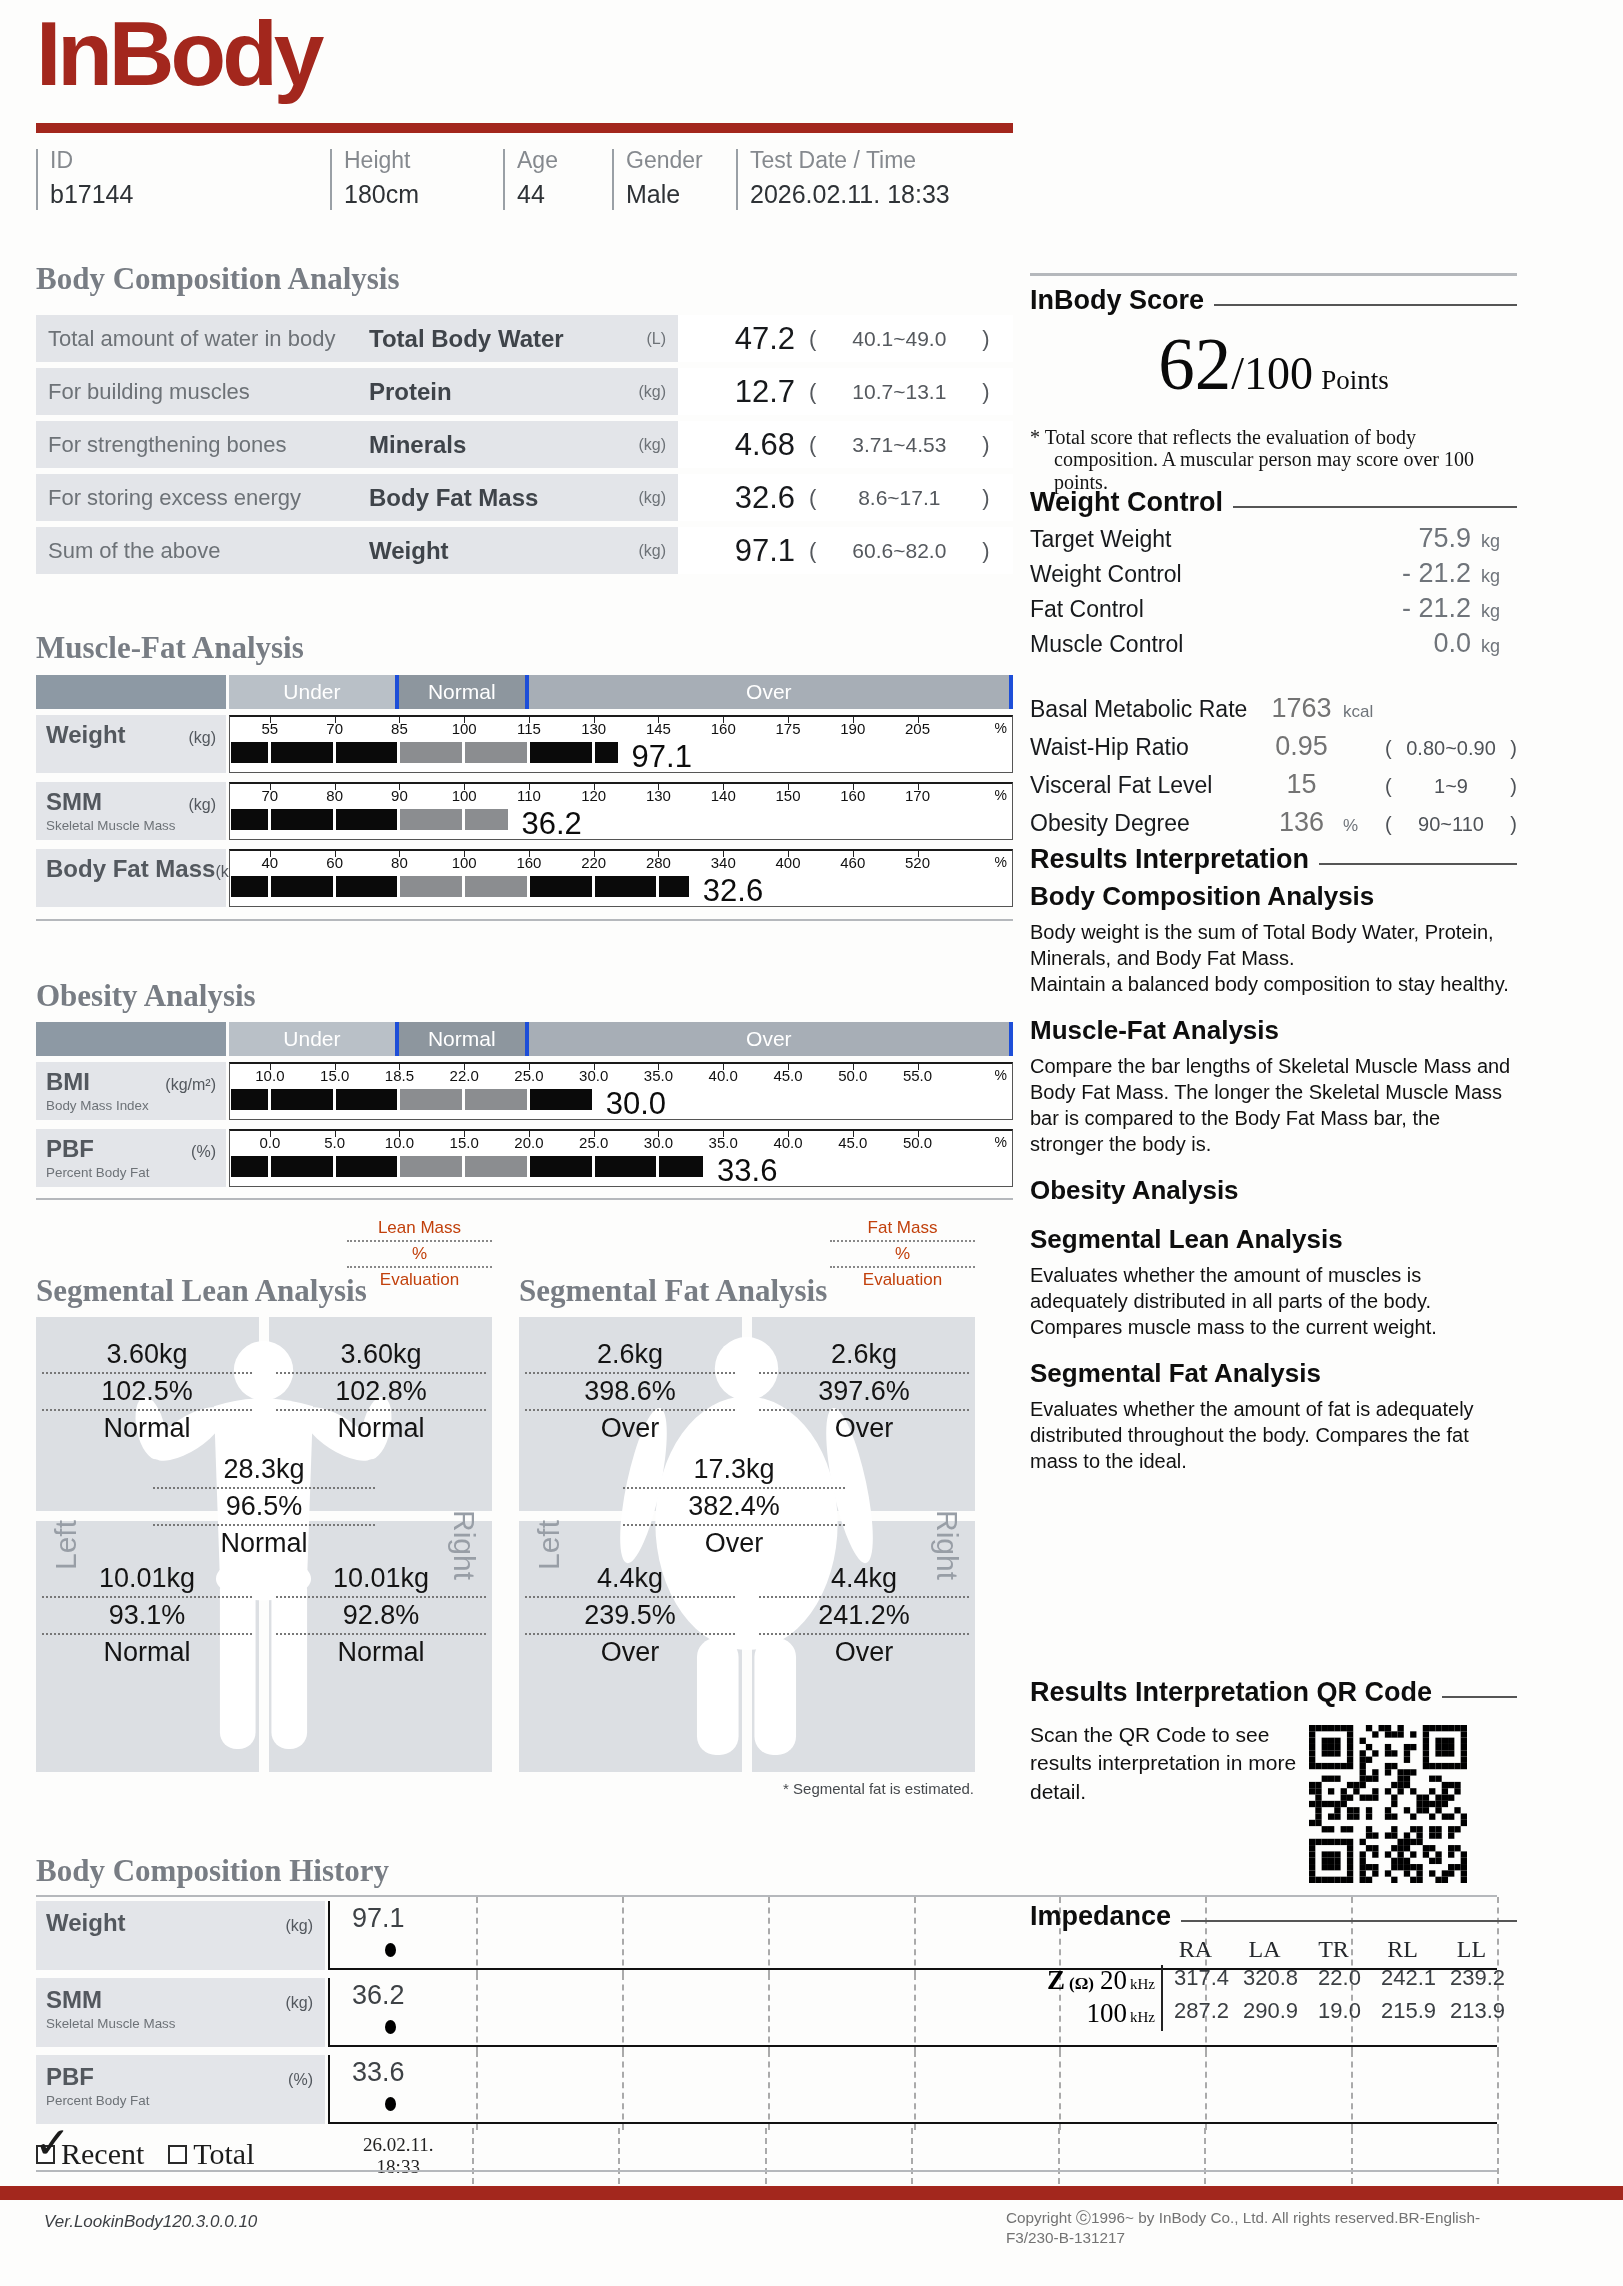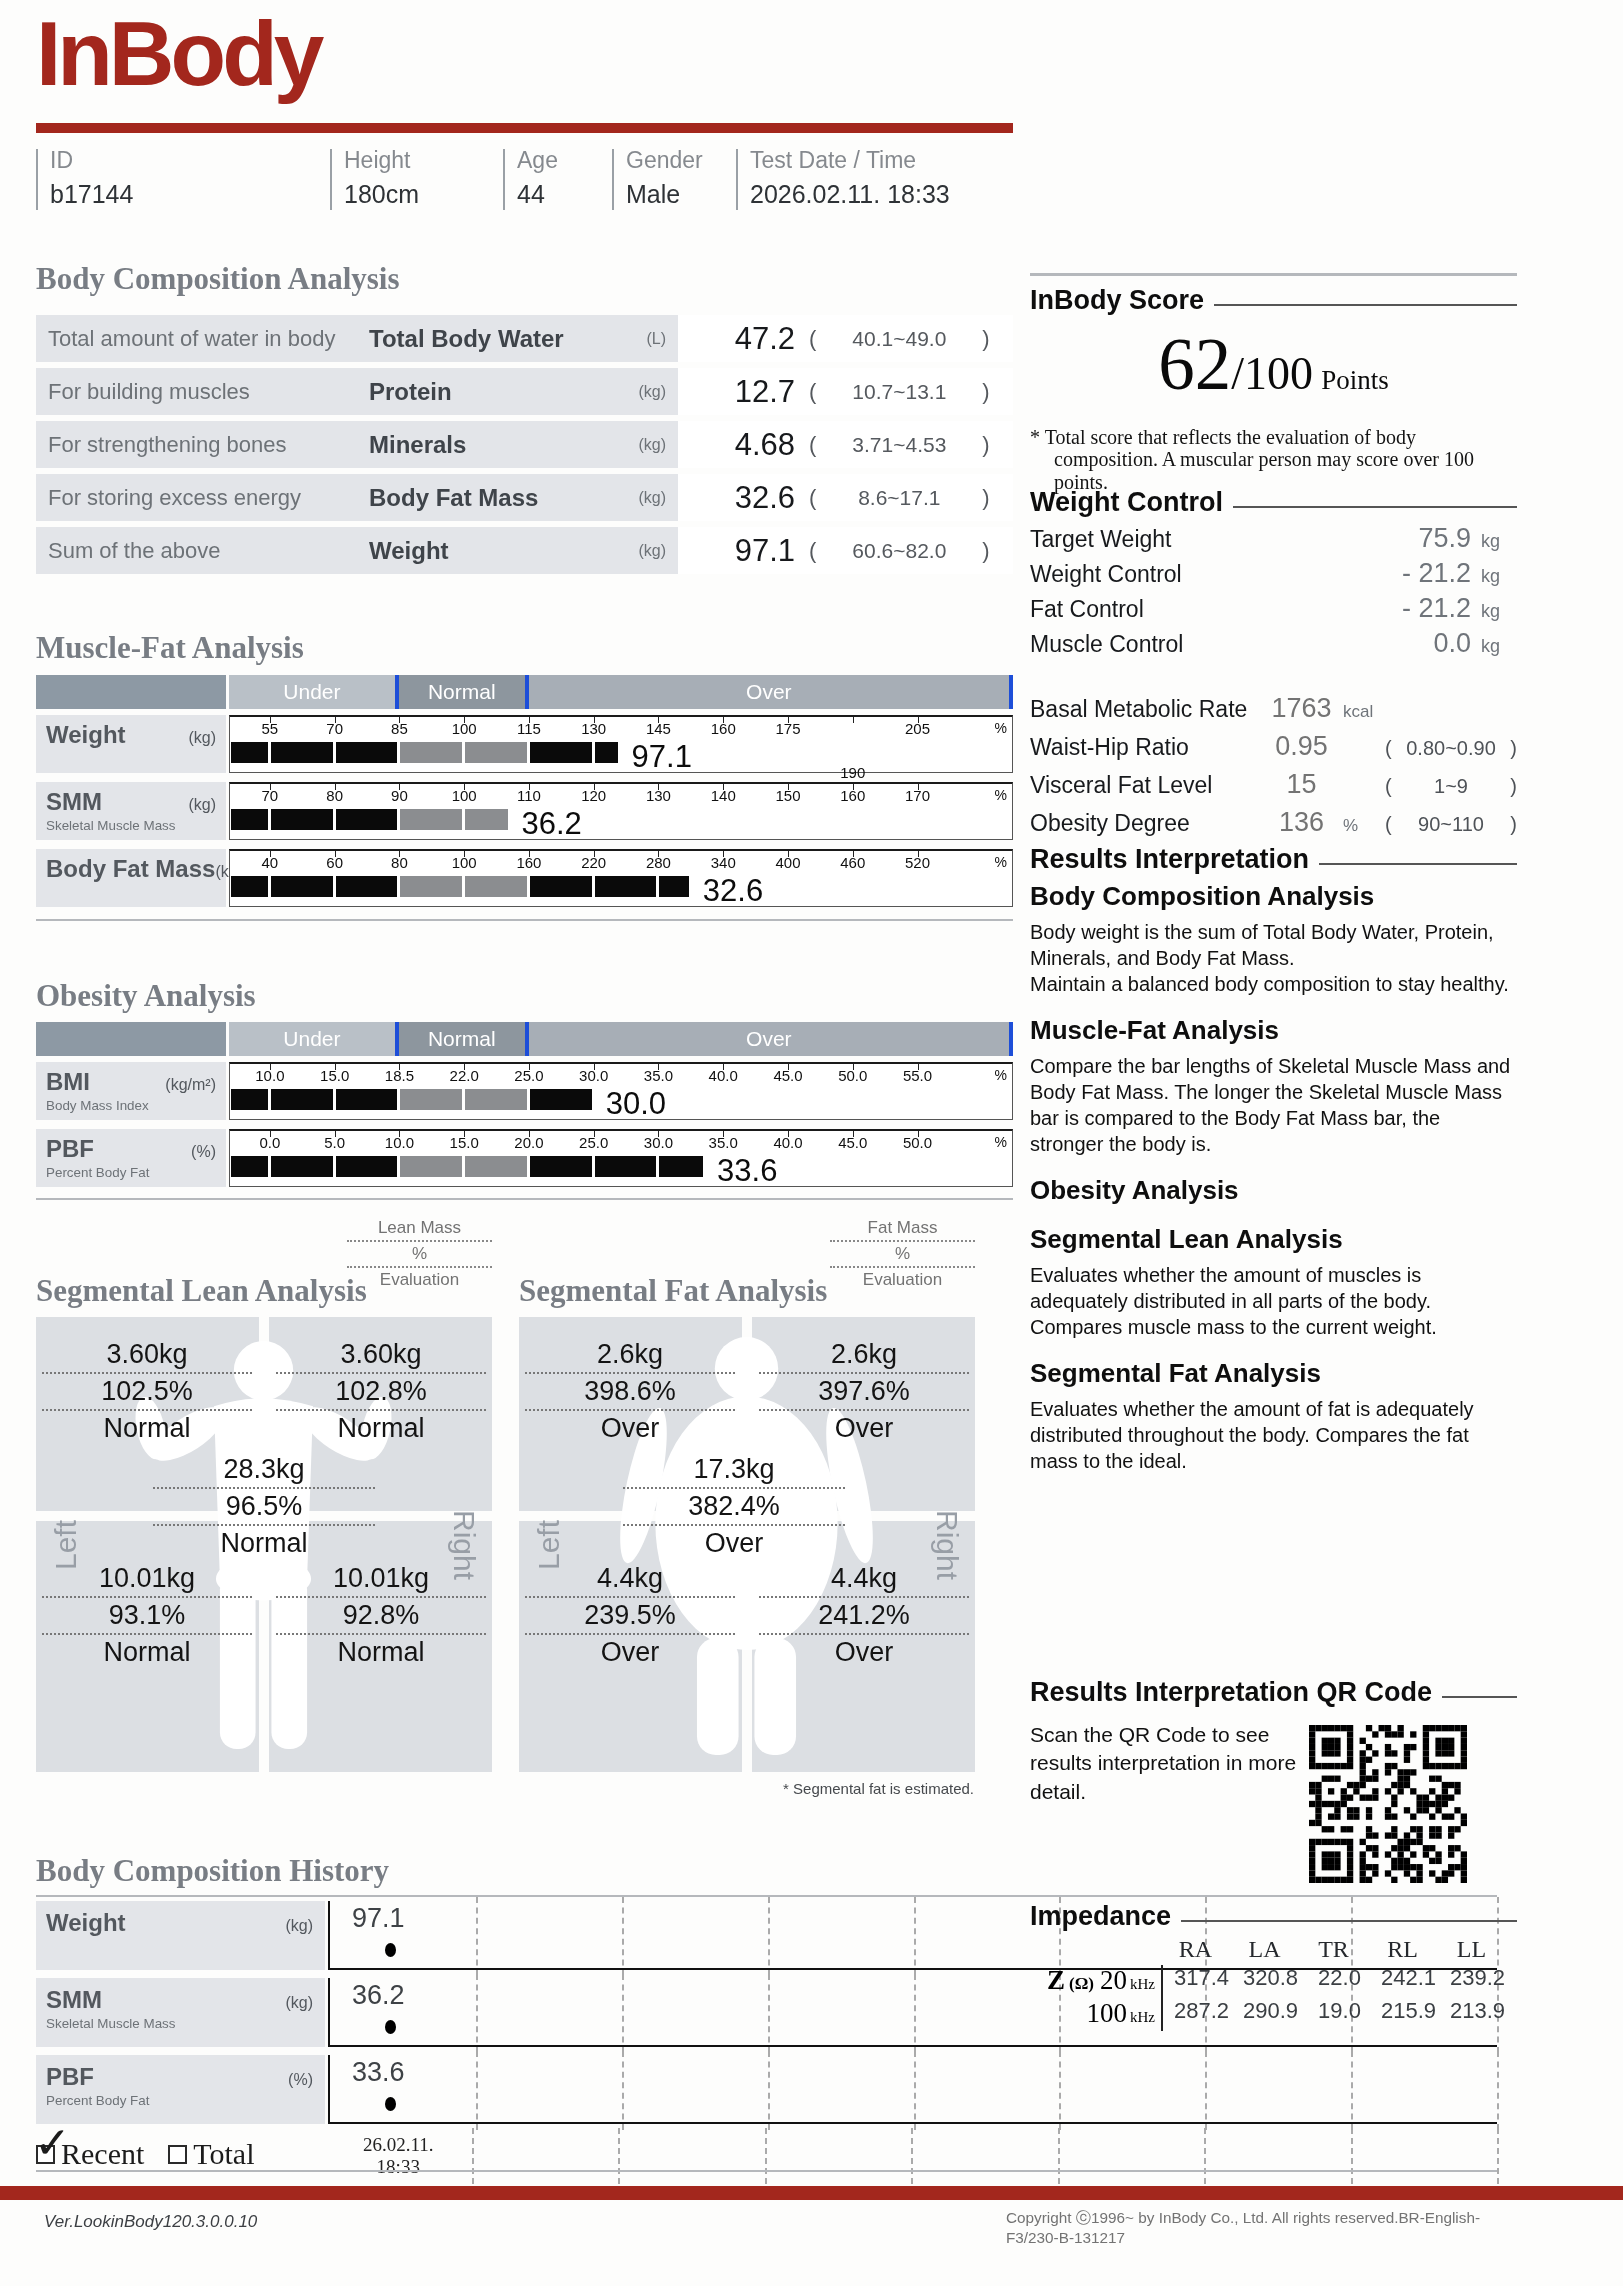--- a/index.html
+++ b/index.html
@@ -41,21 +41,21 @@
   .bl-unit{font-size:16px;color:#53585e;}
   .bl-sub{font-size:13.4px;color:#6d7277;margin-top:2px;white-space:nowrap;}
   .bar-box{flex:1;position:relative;border:1px solid #555;border-top:2px solid #1a1a1a;background:#fff;box-sizing:border-box;}
   .tickmark{position:absolute;top:0;width:1px;height:6px;background:#222;}
   .ticklabel{position:absolute;top:3px;transform:translateX(-50%);font-size:15px;color:#101010;}
   .pct{position:absolute;right:5px;top:3px;font-size:14px;color:#101010;}
   .seg{position:absolute;top:25px;height:21px;}
   .barval{position:absolute;top:22px;font-size:31px;color:#0c0c0c;}
   .hr1{position:absolute;height:2px;background:#b5b8bc;}
   
-  .mini-legend{position:absolute;width:145px;text-align:center;font-size:17px;color:#737373;}
+  .mini-legend{position:absolute;width:145px;text-align:center;font-size:17px;color:#c2410c;}
   .ml-item{padding:2px 0;}
   .ml-sep{border-bottom:2px dotted #888;}
   .seg-panel{position:absolute;width:455px;height:455px;}
   #lean-panel{left:36px;top:1317px}#fat-panel{left:519px;top:1317px}
   .quad{position:absolute;background:#dcdfe3;}
   .fig{position:absolute;left:69px;top:12px;width:317px;height:436px;z-index:1;}
   .stack{position:absolute;z-index:2;text-align:center;font-size:27px;color:#141414;}
   .stack-line{padding:2px 0;}
   .stack-sep{border-bottom:2px dotted #777;}
   .side-label{position:absolute;font-size:30px;color:#989ea6;z-index:2;transform:translate(-50%,-50%) rotate(-90deg);}
@@ -253,21 +253,21 @@
           <div class="ticklabel" style="left: 38.2272%;">115</div>
           <div class="tickmark" style="left: 46.509%;"></div>
           <div class="ticklabel" style="left: 46.509%;">130</div>
           <div class="tickmark" style="left: 54.7908%;"></div>
           <div class="ticklabel" style="left: 54.7908%;">145</div>
           <div class="tickmark" style="left: 63.0726%;"></div>
           <div class="ticklabel" style="left: 63.0726%;">160</div>
           <div class="tickmark" style="left: 71.3544%;"></div>
           <div class="ticklabel" style="left: 71.3544%;">175</div>
           <div class="tickmark" style="left: 79.6362%;"></div>
-          <div class="ticklabel" style="left: 79.6362%; margin-top: 44px;">190</div>
+          <div class="ticklabel" style="left: 79.6362%;">190</div>
           <div class="tickmark" style="left: 87.918%;"></div>
           <div class="ticklabel" style="left: 87.918%;">205</div>
           <div class="pct">%</div>
           <div class="seg" style="left: calc(0% + 1px); width: calc(5.1% - 3px); background: rgb(10, 10, 10);"></div>
           <div class="seg" style="left: calc(5.1% + 1px); width: calc(8.2818% - 3px); background: rgb(10, 10, 10);"></div>
           <div class="seg" style="left: calc(13.3818% + 1px); width: calc(8.2818% - 3px); background: rgb(10, 10, 10);"></div>
           <div class="seg" style="left: calc(21.6636% + 1px); width: calc(8.2818% - 3px); background: rgb(139, 141, 144);"></div>
           <div class="seg" style="left: calc(29.9454% + 1px); width: calc(8.2818% - 3px); background: rgb(139, 141, 144);"></div>
           <div class="seg" style="left: calc(38.2272% + 1px); width: calc(8.2818% - 3px); background: rgb(10, 10, 10);"></div>
           <div class="seg" style="left: calc(46.509% + 1px); width: calc(3.31272% - 3px); background: rgb(10, 10, 10);"></div>

